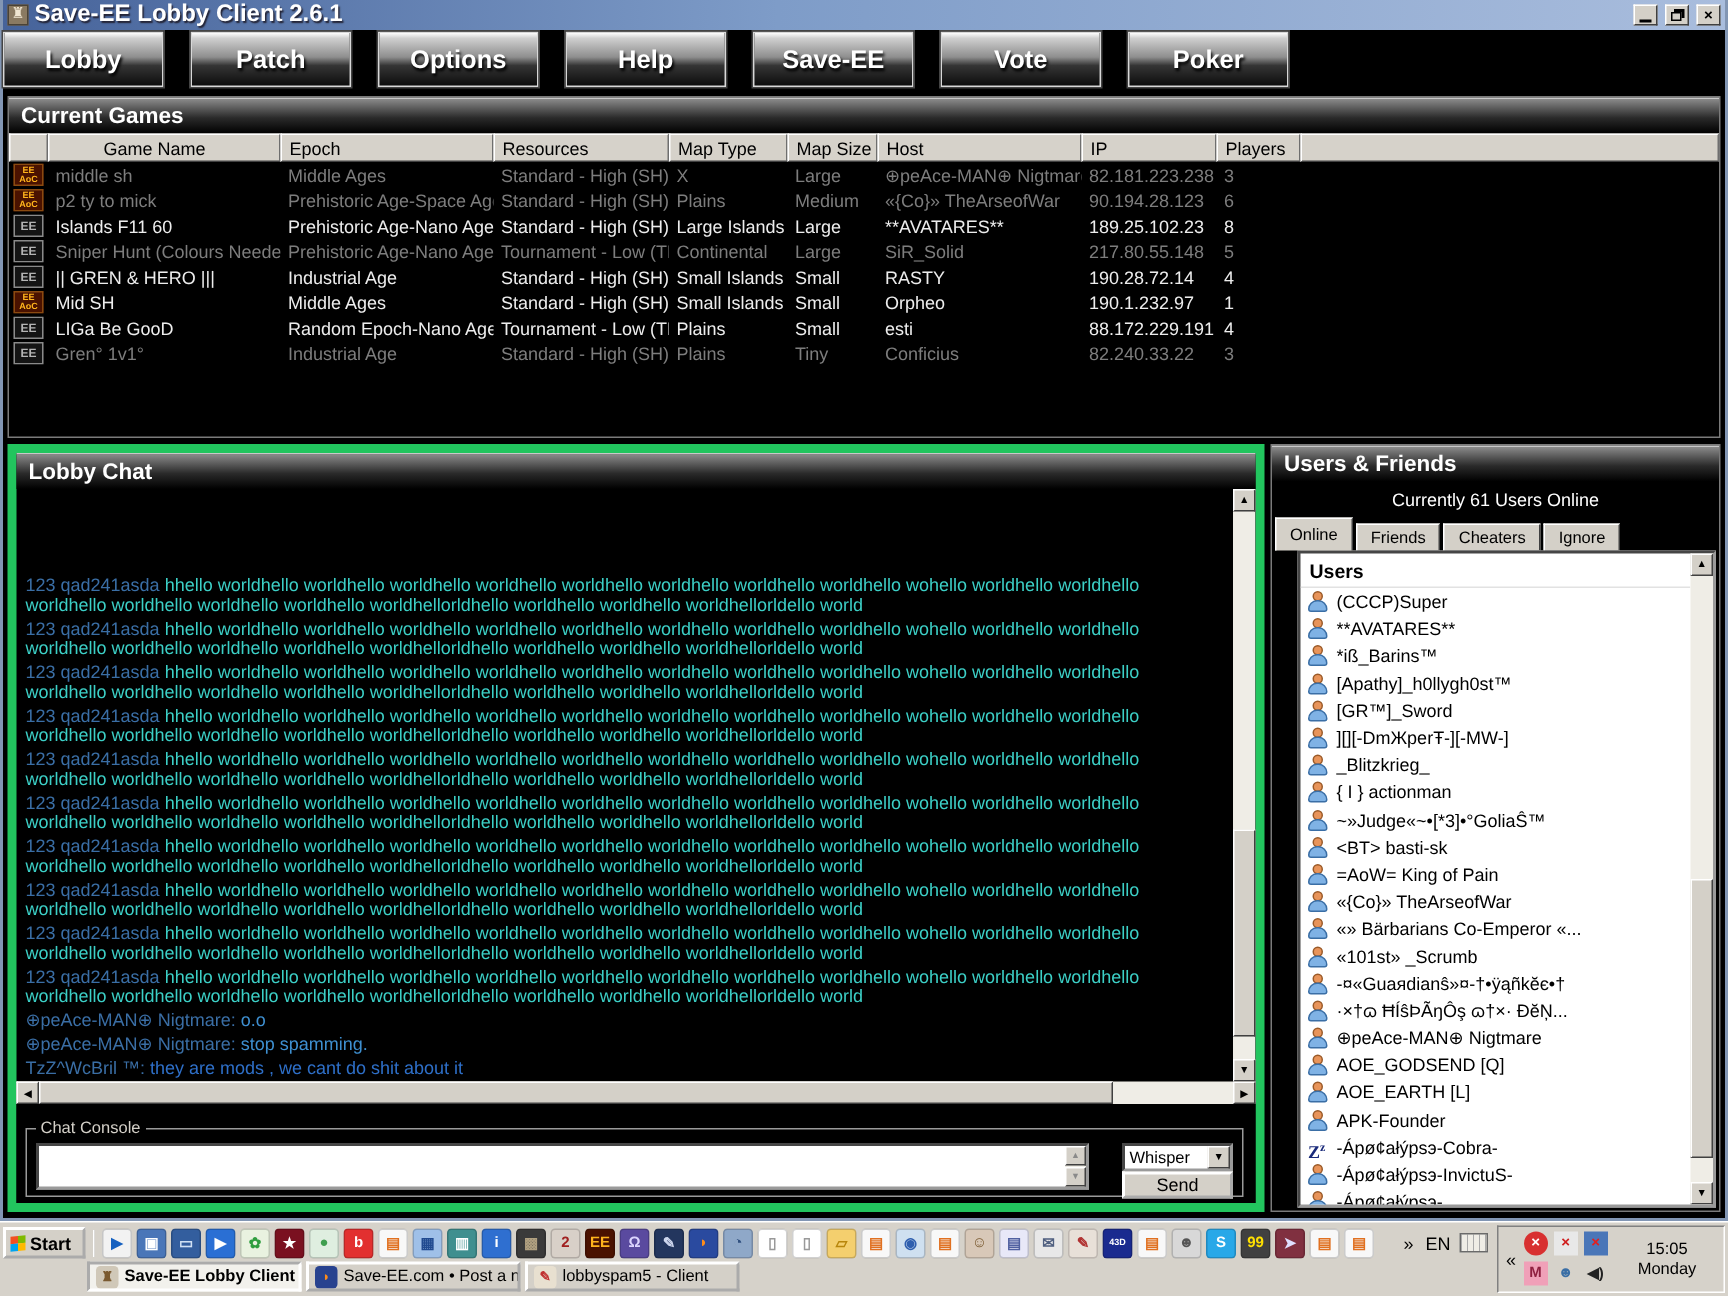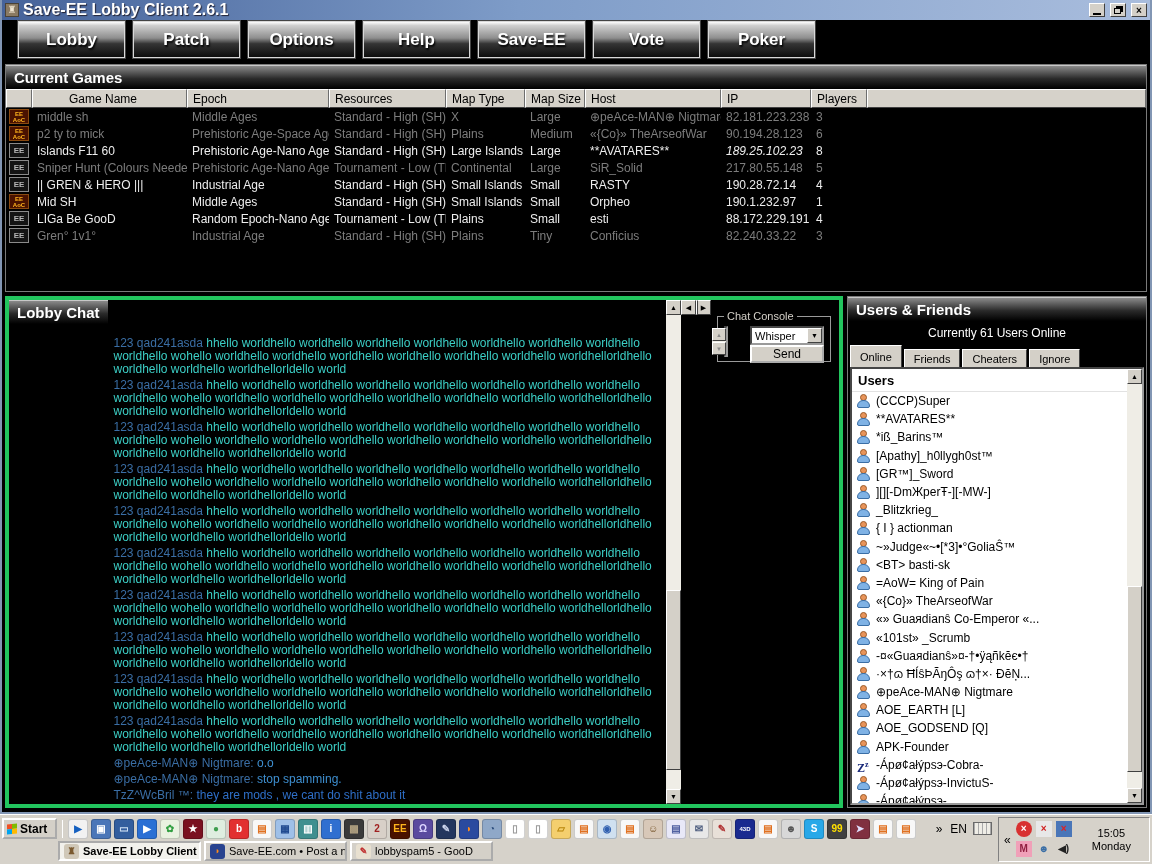--- a/index.html
+++ b/index.html
@@ -11,21 +11,21 @@
   .titlebar{height:20px;background:linear-gradient(90deg,#46639a,#7e9cc8 45%,#a9bddd);
     display:flex;align-items:center;padding:0 3px;gap:4px}
   .app-icon{width:14px;height:14px;background:#8a7a62;border:1px solid #4a4236;color:#f0e6d2;
     font-size:10px;line-height:12px;text-align:center}
   .title-text{color:#fff;font-weight:bold;font-size:16px;text-shadow:1px 1px 1px #223;flex:1;white-space:nowrap}
   .tb-btn{width:16px;height:14px;background:#d4d0c8;border:1px solid;border-color:#fff #404040 #404040 #fff;
     display:flex;align-items:center;justify-content:center;font-size:10px;font-weight:bold;color:#000;margin-left:1px}
   .g-min{width:8px;height:2px;background:#000;margin-top:8px}
   .g-rst{width:7px;height:6px;border:1px solid #000;background:#d4d0c8;box-shadow:2px -2px #000;margin:2px 2px 0 0}
   
-  .menubar{height:40px;background:#000;display:flex;padding:1px 16px;gap:8px}
+  .menubar{height:40px;background:#000;display:flex;padding:1px 0;gap:18px}
   .menu-btn{width:107px;height:37px;color:#fff;font-weight:bold;font-size:17px;
     display:flex;align-items:center;justify-content:center;cursor:pointer;
     background:linear-gradient(#fdfdfd 0%,#cfcfcf 10%,#8e8e8e 46%,#353535 62%,#0d0d0d 100%);
     border:1px solid #d8d8d8;outline:1px solid #444;text-shadow:1px 2px 2px #000}
   
   .sec-header{height:24px;background:linear-gradient(#8a8a8a,#2a2a2a 55%,#000);
     border-top:1px solid #c8c8c8;color:#fff;font-weight:bold;font-size:15px;
     display:flex;align-items:center;padding:0 8px;flex:none}
   
   .games-section{position:absolute;left:3px;right:3px;top:64px;height:228px;border:1px solid #7a7a7a;background:#000}
@@ -34,22 +34,22 @@
     white-space:nowrap;overflow:hidden;height:19px}
   .g-row{display:flex;height:17px;align-items:center;font-size:12px;white-space:nowrap}
   .g-cell{flex:none;padding:0 5px;overflow:hidden;white-space:nowrap}
   .g-row.bright .g-cell{color:#ededed}
   .g-row.dim .g-cell{color:#7d7d7d}
   .ee-ic{width:20px;height:15px;margin-left:3px;display:flex;flex-direction:column;align-items:center;
     justify-content:center;font-weight:bold;flex:none}
   .ee-aoc{background:#4a1200;border:1px solid #8a4a10;color:#ffb41c;font-size:6px;line-height:6px}
   .ee-classic{background:#141414;border:1px solid #8a8a8a;color:#b4b4b4;font-size:8px;line-height:8px}
   
-  .chat-section{position:absolute;left:3px;top:296px;width:838px;height:512px;border:4px solid #22c55e;
-    background:#000;display:flex;flex-direction:row}
+  .chat-section{position:absolute;left:3px;top:296px;width:838px;height:512px;border:6px solid #22c55e;
+    background:#000;display:flex;flex-direction:column}
   .chat-wrap{flex:1;display:flex;overflow:hidden}
   .chat-msgs{flex:1;display:flex;flex-direction:column;justify-content:flex-end;overflow:hidden;
     padding:0 6px 2px 6px;font-size:12px;line-height:13px}
   .msg{margin-top:3px;word-wrap:break-word}
   .msg .u{color:#3a6ea5}
   .msg.teal .t{color:#3ccfc6}
   .msg.blue .t{color:#3e8fd0}
   .msg.deepblue .t{color:#2e6fc8}
   
   .sb-btn{width:15px;height:15px;background:#d4d0c8;border:1px solid;border-color:#fff #404040 #404040 #fff;
@@ -78,21 +78,21 @@
   .send-btn{height:20px;background:#d4d0c8;border:2px outset #fff;font-size:12px;color:#000;
     display:flex;align-items:center;justify-content:center;cursor:pointer}
   
   .users-section{position:absolute;left:845px;right:3px;top:296px;height:512px;border:1px solid #7a7a7a;
     background:#000;display:flex;flex-direction:column}
   .users-status{height:24px;color:#fff;font-size:12px;display:flex;align-items:center;justify-content:center;flex:none}
   .tabs{height:22px;display:flex;align-items:flex-end;padding:0 2px;flex:none}
   .tab{background:#d4d0c8;border:1px solid;border-color:#fff #404040 #000 #fff;border-bottom:none;
     font-size:11px;color:#000;padding:3px 9px 2px 9px;margin-right:2px;height:18px;cursor:pointer}
   .tab.active{height:22px;padding-top:5px;font-weight:normal;position:relative;z-index:2}
-  .users-list{flex:1;margin:0 2px 2px 2px;background:#fff;border:2px inset #9a9a9a;display:flex;overflow:hidden}
+  .users-list{flex:1;margin:0 2px 2px 17px;background:#fff;border:2px inset #9a9a9a;display:flex;overflow:hidden}
   .users-rows{flex:1;overflow:hidden}
   .users-hdr{font-size:13px;font-weight:bold;color:#000;padding:4px 6px 3px 6px;border-bottom:1px solid #e2e2e2}
   .user-row{display:flex;align-items:center;gap:6px;height:18.2px;padding-left:5px;font-size:12px;
     color:#000;white-space:nowrap;overflow:hidden}
   .p-ic{width:13px;height:14px;position:relative;flex:none}
   .p-ic .ph{position:absolute;top:0;left:3px;width:7px;height:7px;border-radius:50%;background:#e8945a;border:1px solid #9a5a28}
   .p-ic .pb{position:absolute;bottom:0;left:0;width:13px;height:8px;border-radius:6px 6px 2px 2px;
     background:#7fb2e5;border:1px solid #3a6ea5}
   .zz-ic{width:13px;height:14px;color:#1a2a7a;font-weight:bold;font-size:12px;line-height:14px;flex:none;font-family:"Liberation Serif",serif}
   
@@ -202,21 +202,21 @@
         <div class="g-row bright">
           <div class="g-cell" style="width: 26px; padding: 0px;">
             <div class="ee-ic ee-classic">EE</div>
           </div>
           <div class="g-cell" style="width: 155px;">Islands F11 60</div>
           <div class="g-cell" style="width: 142px;">Prehistoric Age-Nano Age</div>
           <div class="g-cell" style="width: 117px;">Standard - High (SH)</div>
           <div class="g-cell" style="width: 79px;">Large Islands</div>
           <div class="g-cell" style="width: 60px;">Large</div>
           <div class="g-cell" style="width: 136px;">**AVATARES**</div>
-          <div class="g-cell" style="width: 90px; font-style: italic;">189.25.102.23</div>
+          <div class="g-cell" style="width: 90px;">189.25.102.23</div>
           <div class="g-cell" style="width: 56px;">8</div>
         </div>
         <div class="g-row dim">
           <div class="g-cell" style="width: 26px; padding: 0px;">
             <div class="ee-ic ee-classic">EE</div>
           </div>
           <div class="g-cell" style="width: 155px;">Sniper Hunt (Colours Needed)</div>
           <div class="g-cell" style="width: 142px;">Prehistoric Age-Nano Age</div>
           <div class="g-cell" style="width: 117px;">Tournament - Low (TL)</div>
           <div class="g-cell" style="width: 79px;">Continental</div>
@@ -433,21 +433,21 @@
                 <span class="ph"></span>
                 <span class="pb"></span>
               </div>
               <span>«{Co}» TheArseofWar</span>
             </div>
             <div class="user-row">
               <div class="p-ic">
                 <span class="ph"></span>
                 <span class="pb"></span>
               </div>
-              <span>«» Guaяdianŝ Co-Emperor «...</span>
+              <span>«» Bärbarians Co-Emperor «...</span>
             </div>
             <div class="user-row">
               <div class="p-ic">
                 <span class="ph"></span>
                 <span class="pb"></span>
               </div>
               <span>«101st» _Scrumb</span>
             </div>
             <div class="user-row">
               <div class="p-ic">
@@ -468,28 +468,28 @@
                 <span class="ph"></span>
                 <span class="pb"></span>
               </div>
               <span>⊕peAce-MAN⊕ Nigtmare</span>
             </div>
             <div class="user-row">
               <div class="p-ic">
                 <span class="ph"></span>
                 <span class="pb"></span>
               </div>
+              <span>AOE_GODSEND [Q]</span>
+            </div>
+            <div class="user-row">
+              <div class="p-ic">
+                <span class="ph"></span>
+                <span class="pb"></span>
+              </div>
               <span>AOE_EARTH [L]</span>
-            </div>
-            <div class="user-row">
-              <div class="p-ic">
-                <span class="ph"></span>
-                <span class="pb"></span>
-              </div>
-              <span>AOE_GODSEND [Q]</span>
             </div>
             <div class="user-row">
               <div class="p-ic">
                 <span class="ph"></span>
                 <span class="pb"></span>
               </div>
               <span>APK-Founder</span>
             </div>
             <div class="user-row">
               <div class="zz-ic">Z<sup style="font-size:8px">z</sup></div>
@@ -582,21 +582,21 @@
       <div class="task-btn active">
         <div class="task-ic" style="background: rgb(208, 200, 184); color: rgb(122, 90, 48);">♜</div>
         <span>Save-EE Lobby Client ...</span>
       </div>
       <div class="task-btn">
         <div class="task-ic" style="background: rgb(40, 66, 143); color: rgb(255, 140, 26);">◗</div>
         <span>Save-EE.com • Post a ne...</span>
       </div>
       <div class="task-btn">
         <div class="task-ic" style="background: rgb(232, 224, 208); color: rgb(192, 48, 48);">✎</div>
-        <span>lobbyspam5 - GooD</span>
+        <span>lobbyspam5 - Client</span>
       </div>
     </div>
   <div class="tray">
     <div class="chev">«</div>
     <div class="tray-grid" id="tray-icons">
         <div class="tray-ic" style="background: rgb(216, 48, 48); color: rgb(255, 255, 255); border-radius: 50%;">×</div>
         <div class="tray-ic" style="background: rgb(232, 232, 232); color: rgb(208, 32, 32);">×</div>
         <div class="tray-ic" style="background: rgb(74, 118, 184); color: rgb(224, 32, 32);">×</div>
         <div class="tray-ic" style="background: rgb(240, 160, 184); color: rgb(144, 32, 64);">M</div>
         <div class="tray-ic" style="background: rgb(214, 210, 202); color: rgb(58, 110, 165);">☻</div>

